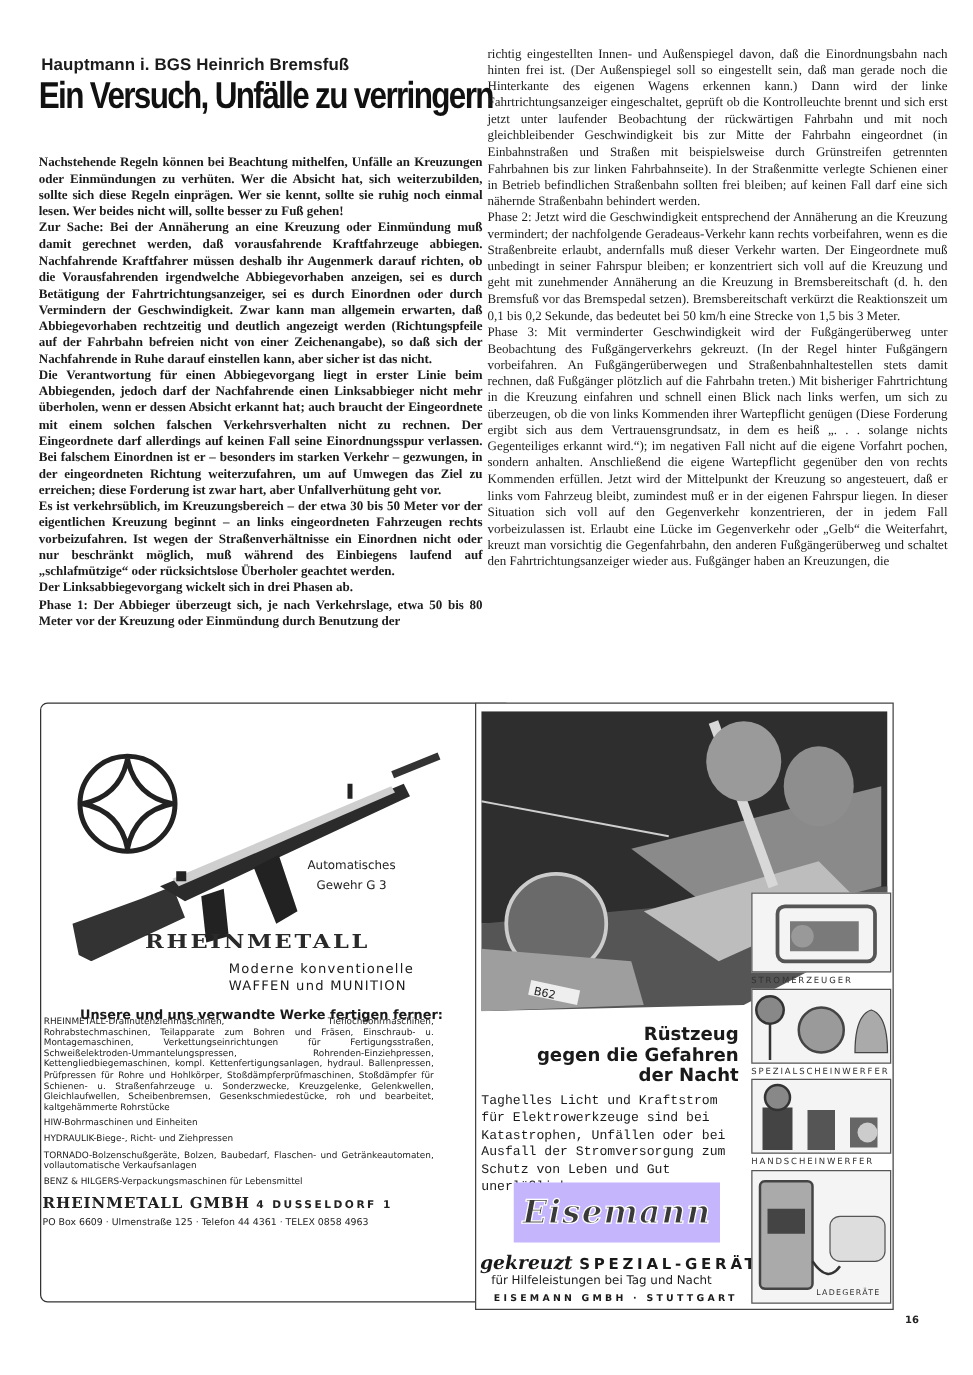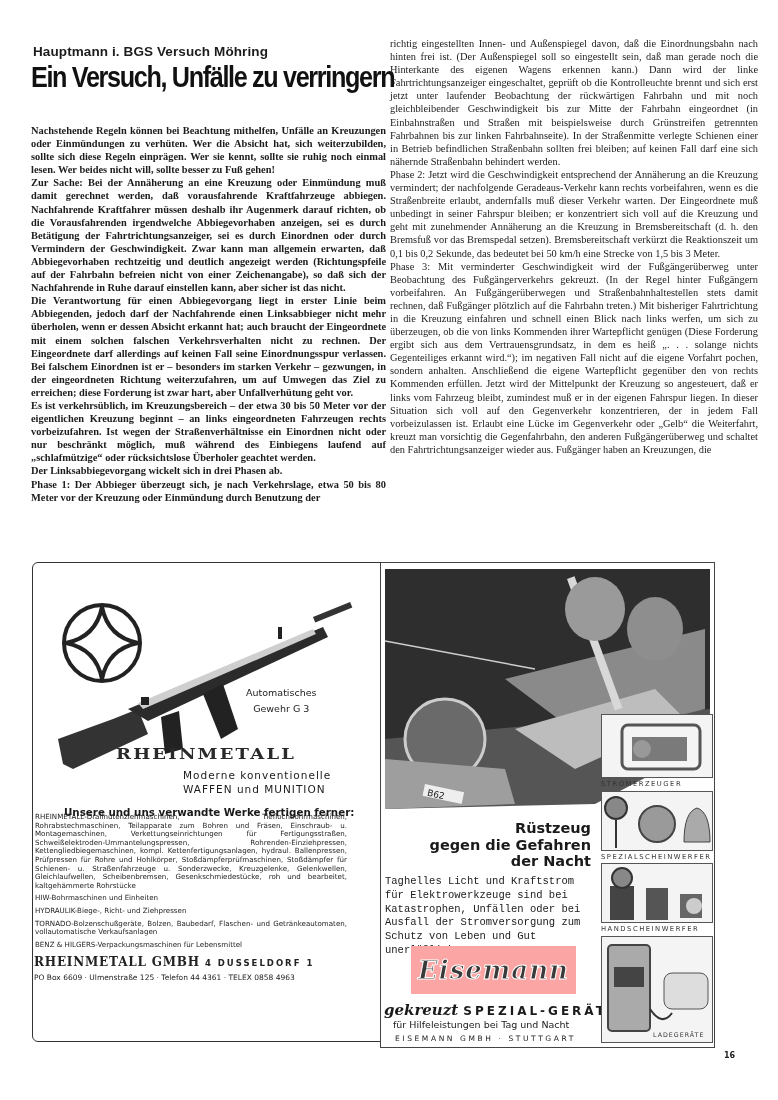--- a/index.html
+++ b/index.html
@@ -29,37 +29,37 @@
   .rh-footer { position: absolute; left: 1px; top: 392px; font-family: "DejaVu Serif", serif; font-weight: bold; font-size: 12px; letter-spacing: 0.8px; color: #222; white-space: nowrap; }
   .rh-footer .city { font-family: "DejaVu Sans", sans-serif; font-size: 8.5px; letter-spacing: 2px; }
   .rh-contact { position: absolute; left: 1px; top: 410px; font-family: "DejaVu Sans", sans-serif; font-size: 7.5px; color: #222; white-space: nowrap; }
   .rh-inner { position: absolute; left: 0; top: 0; width: 100%; height: 100%; padding-left: 32px; }
 
   
   .ad-eise { position: absolute; left: 380px; top: 562px; width: 335px; height: 486px; border: 1.5px solid #444; background: #fff; overflow: hidden; }
   .ei-illus { position: absolute; left: 4px; top: 6px; width: 325px; height: 240px; }
   .ei-head { position: absolute; right: 123px; top: 257px; font-family: "DejaVu Sans", sans-serif; font-weight: bold; font-size: 14.5px; line-height: 16.5px; text-align: right; color: #1a1a1a; }
   .ei-body { position: absolute; left: 4px; top: 312px; width: 210px; font-family: Liberation Mono, monospace; font-size: 10.5px; line-height: 13.8px; color: #1a1a1a; }
-  .ei-logo { position: absolute; left: 30px; top: 383px; width: 165px; height: 48px; background: #fca5a5; display: flex; align-items: center; justify-content: center; }
+  .ei-logo { position: absolute; left: 30px; top: 383px; width: 165px; height: 48px; background: #c4b5fd; display: flex; align-items: center; justify-content: center; }
   .ei-logo span { font-family: "DejaVu Serif", serif; font-style: italic; font-weight: bold; font-size: 26px; color: #3a3a3a; -webkit-text-stroke: 1px #fff; letter-spacing: 1px; }
   .ei-liefert { position: absolute; left: 3px; top: 437px; white-space: nowrap; color: #1a1a1a; }
   .ei-liefert .script { font-family: "DejaVu Serif", serif; font-style: italic; font-weight: bold; font-size: 15px; }
   .ei-liefert .spez { font-family: "DejaVu Sans", sans-serif; font-weight: bold; font-size: 12px; letter-spacing: 3px; }
   .ei-help { position: absolute; left: 12px; top: 456px; font-family: "DejaVu Sans", sans-serif; font-size: 9.5px; color: #1a1a1a; white-space: nowrap; }
-  .ei-company { position: absolute; left: 14px; top: 471px; font-family: "DejaVu Sans", sans-serif; font-weight: normal; font-size: 7.5px; letter-spacing: 2.6px; color: #1a1a1a; white-space: nowrap; }
+  .ei-company { position: absolute; left: 14px; top: 471px; font-family: "DejaVu Sans", sans-serif; font-weight: bold; font-size: 7.5px; letter-spacing: 2.6px; color: #1a1a1a; white-space: nowrap; }
 
   .prod-panel { position: absolute; left: 220px; width: 112px; border: 1px solid #555; background: #f4f4f4; }
   .prod-label { position: absolute; left: 220px; font-family: "DejaVu Sans", sans-serif; font-size: 6.8px; letter-spacing: 1.5px; color: #333; white-space: nowrap; }
 
   .page-number { position: absolute; left: 724px; top: 1051px; font-family: "DejaVu Sans", sans-serif; font-weight: bold; font-size: 8px; color: #222; }
 </style>
 </head>
 <body>
 
-<div class="byline">Hauptmann i. BGS Versuch Möhring</div>
+<div class="byline">Hauptmann i. BGS Heinrich Bremsfuß</div>
 <div class="headline">Ein Versuch, Unfälle zu verringern</div>
 
 <div class="col col-left">
   <p>Nachstehende Regeln können bei Beachtung mithelfen, Unfälle an Kreuzungen oder Einmündungen zu verhüten. Wer die Absicht hat, sich weiterzubilden, sollte sich diese Regeln einprägen. Wer sie kennt, sollte sie ruhig noch einmal lesen. Wer beides nicht will, sollte besser zu Fuß gehen!</p>
   <p>Zur Sache: Bei der Annäherung an eine Kreuzung oder Einmündung muß damit gerechnet werden, daß vorausfahrende Kraftfahrzeuge abbiegen. Nachfahrende Kraftfahrer müssen deshalb ihr Augenmerk darauf richten, ob die Vorausfahrenden irgendwelche Abbiegevorhaben anzeigen, sei es durch Betätigung der Fahrtrichtungsanzeiger, sei es durch Einordnen oder durch Vermindern der Geschwindigkeit. Zwar kann man allgemein erwarten, daß Abbiegevorhaben rechtzeitig und deutlich angezeigt werden (Richtungspfeile auf der Fahrbahn befreien nicht von einer Zeichenangabe), so daß sich der Nachfahrende in Ruhe darauf einstellen kann, aber sicher ist das nicht.</p>
   <p>Die Verantwortung für einen Abbiegevorgang liegt in erster Linie beim Abbiegenden, jedoch darf der Nachfahrende einen Linksabbieger nicht mehr überholen, wenn er dessen Absicht erkannt hat; auch braucht der Eingeordnete mit einem solchen falschen Verkehrsverhalten nicht zu rechnen. Der Eingeordnete darf allerdings auf keinen Fall seine Einordnungsspur verlassen. Bei falschem Einordnen ist er – besonders im starken Verkehr – gezwungen, in der eingeordneten Richtung weiterzufahren, um auf Umwegen das Ziel zu erreichen; diese Forderung ist zwar hart, aber Unfallverhütung geht vor.</p>
   <p>Es ist verkehrsüblich, im Kreuzungsbereich – der etwa 30 bis 50 Meter vor der eigentlichen Kreuzung beginnt – an links eingeordneten Fahrzeugen rechts vorbeizufahren. Ist wegen der Straßenverhältnisse ein Einordnen nicht oder nur beschränkt möglich, muß während des Einbiegens laufend auf „schlafmützige“ oder rücksichtslose Überholer geachtet werden.</p>
   <p>Der Linksabbiegevorgang wickelt sich in drei Phasen ab.</p>
   <p>Phase 1: Der Abbieger überzeugt sich, je nach Verkehrslage, etwa 50 bis 80 Meter vor der Kreuzung oder Einmündung durch Benutzung der</p>
 </div>

